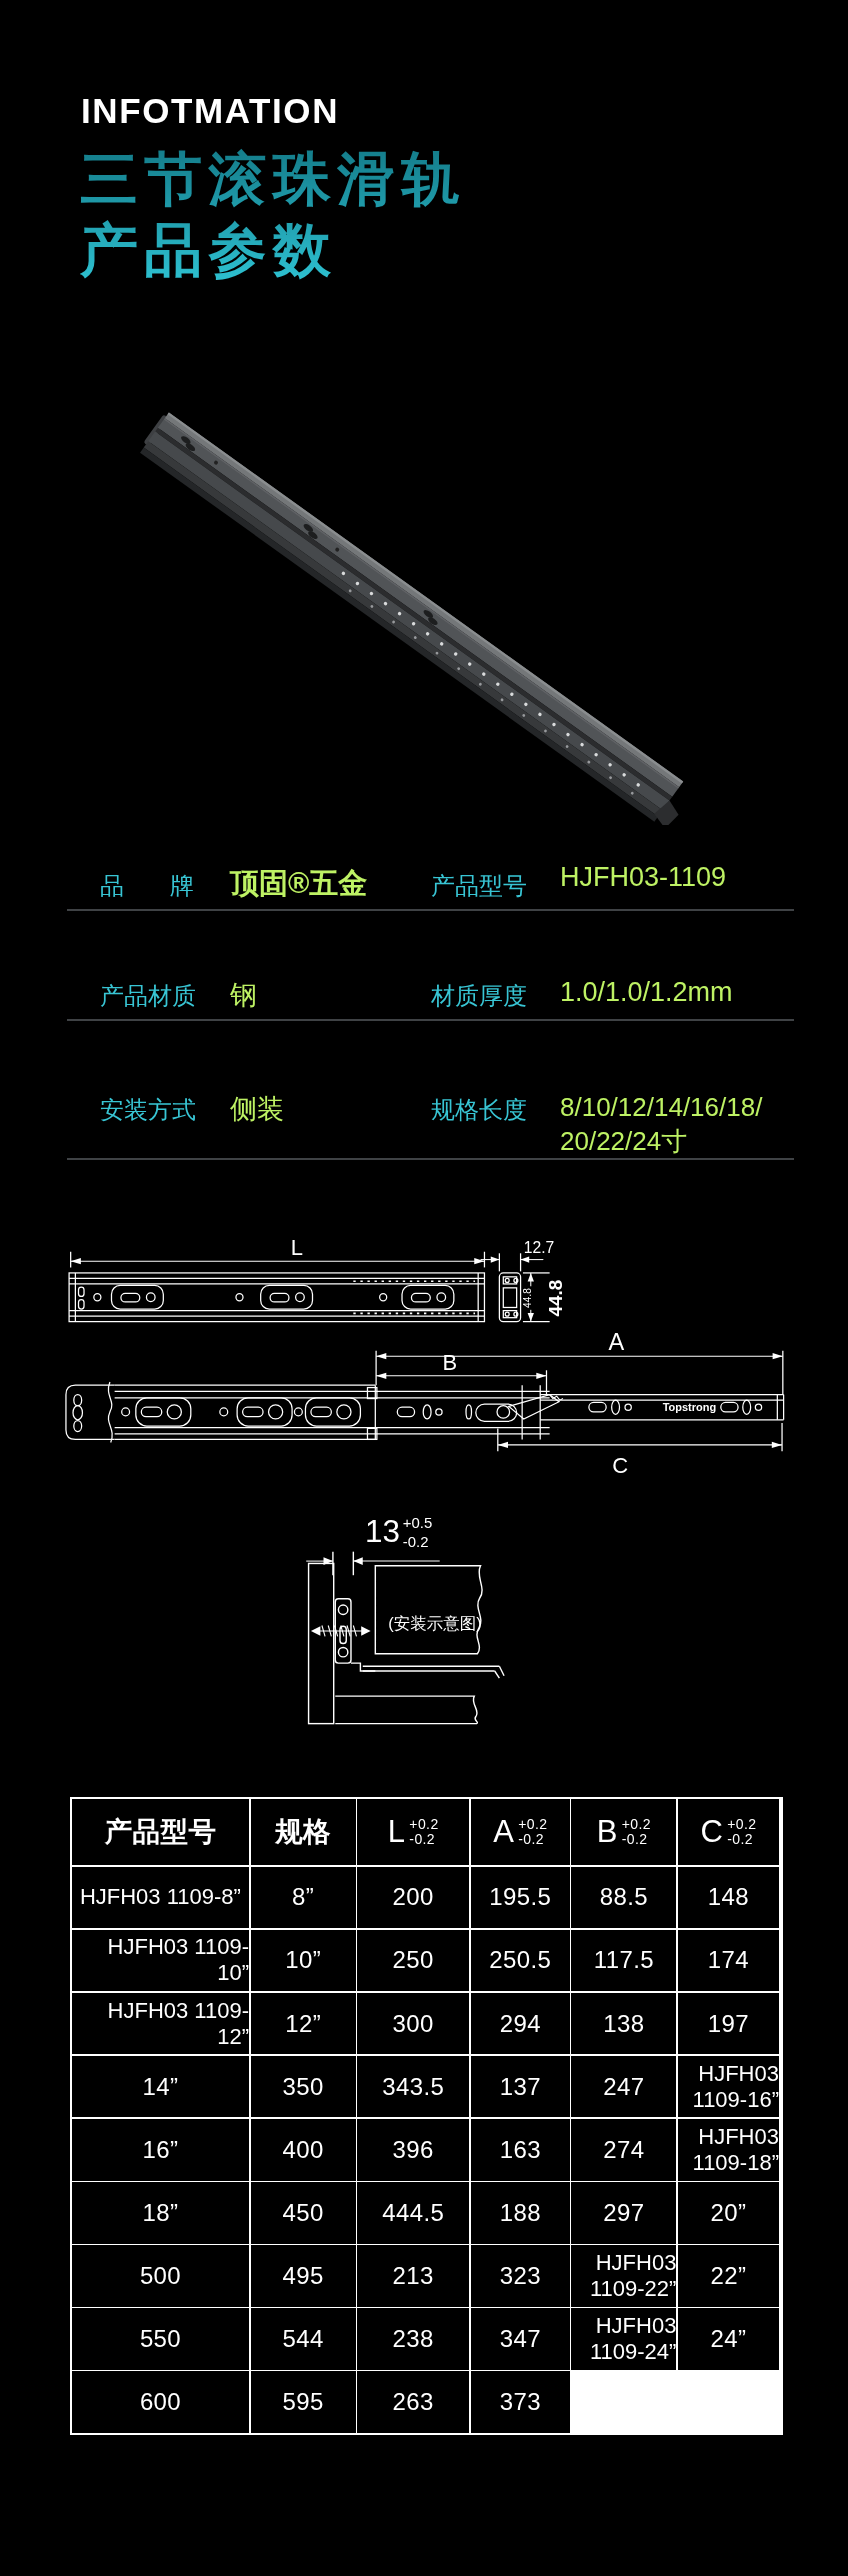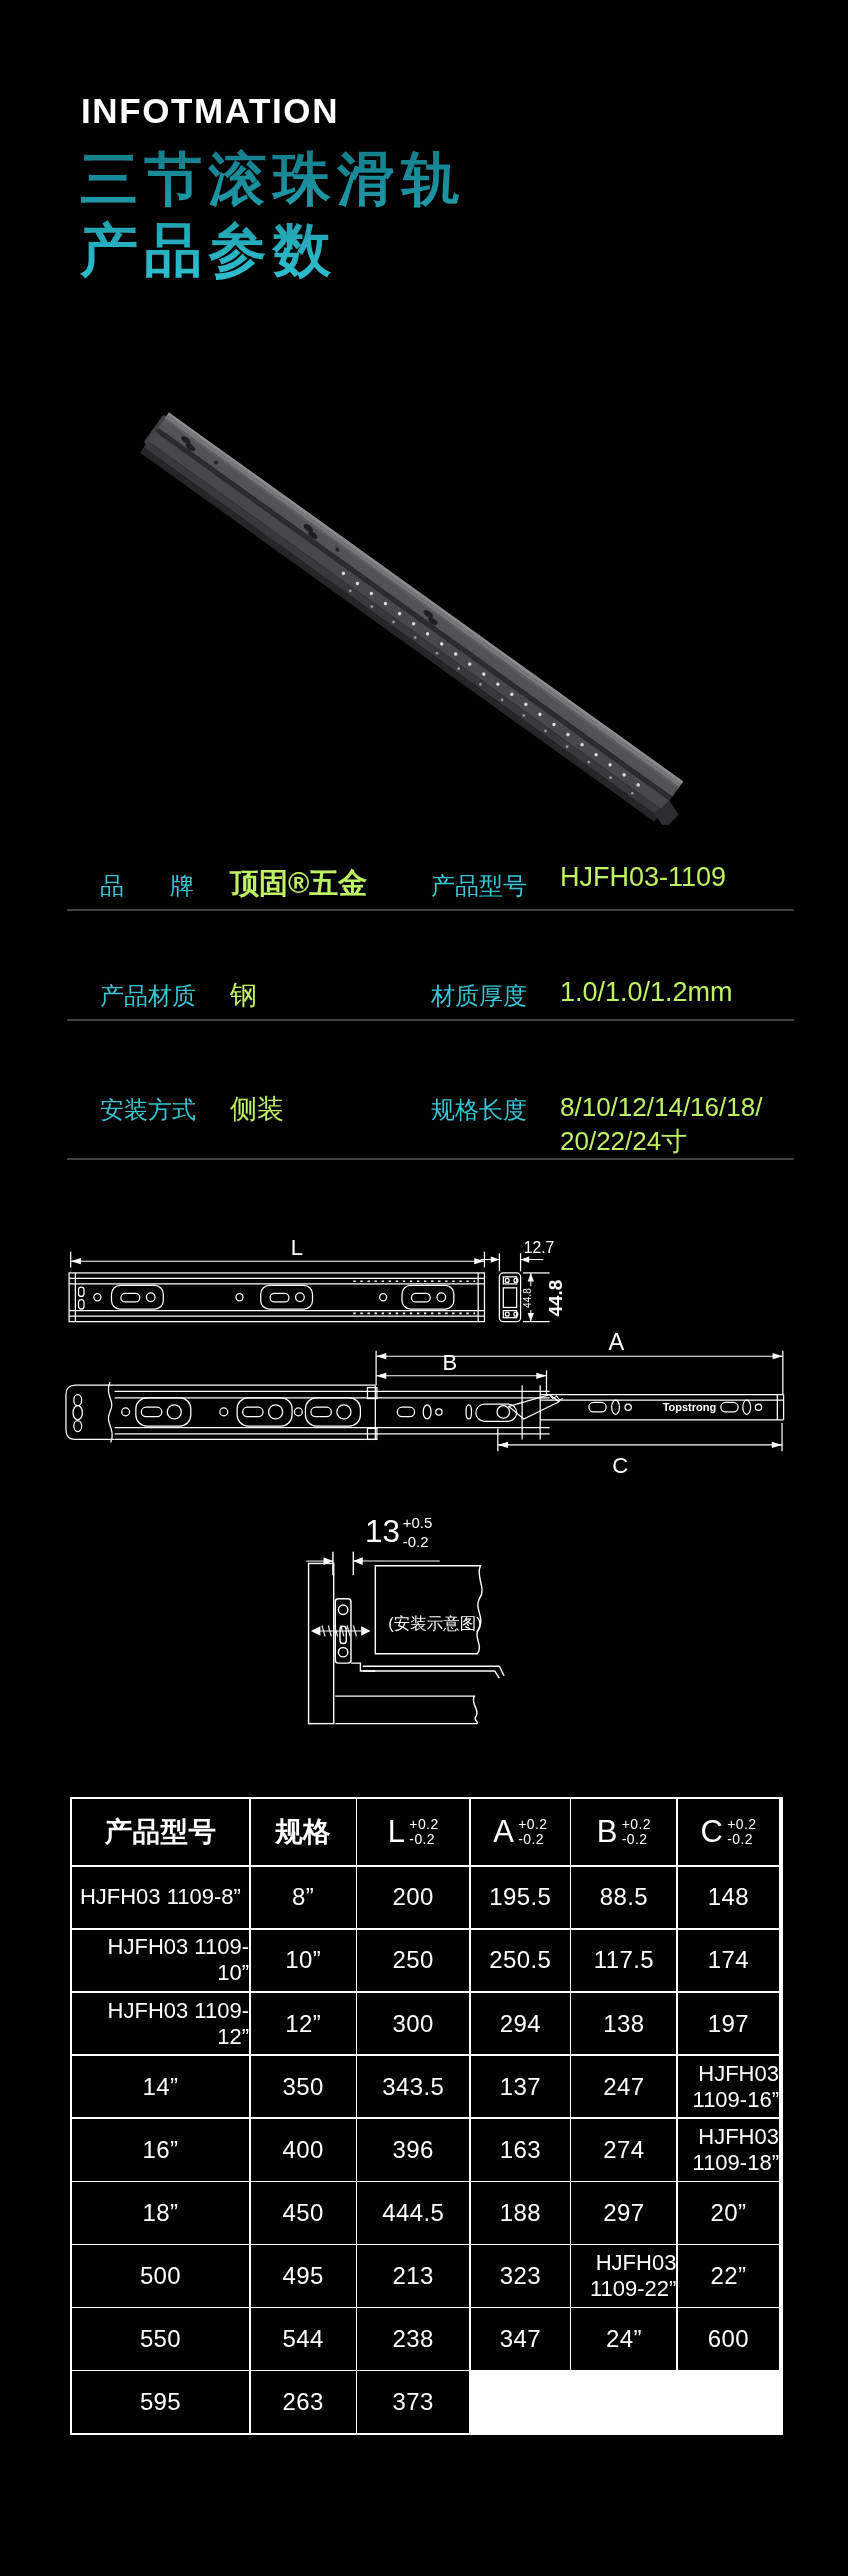--- a/index.html
+++ b/index.html
@@ -374,20 +374,21 @@
       <div class="cell num">500</div>
       <div class="cell num">495</div>
       <div class="cell num">213</div>
       <div class="cell num">323</div>
       <div class="cell model">HJFH03 1109-22”</div>
       <div class="cell num">22”</div>
       <div class="cell num">550</div>
       <div class="cell num">544</div>
       <div class="cell num">238</div>
       <div class="cell num">347</div>
+      <div class="cell model">HJFH03 1109-24”</div>
       <div class="cell num">24”</div>
       <div class="cell num">600</div>
       <div class="cell num">595</div>
       <div class="cell num">263</div>
       <div class="cell num">373</div>
     </div>
 
 </div>
 
 

